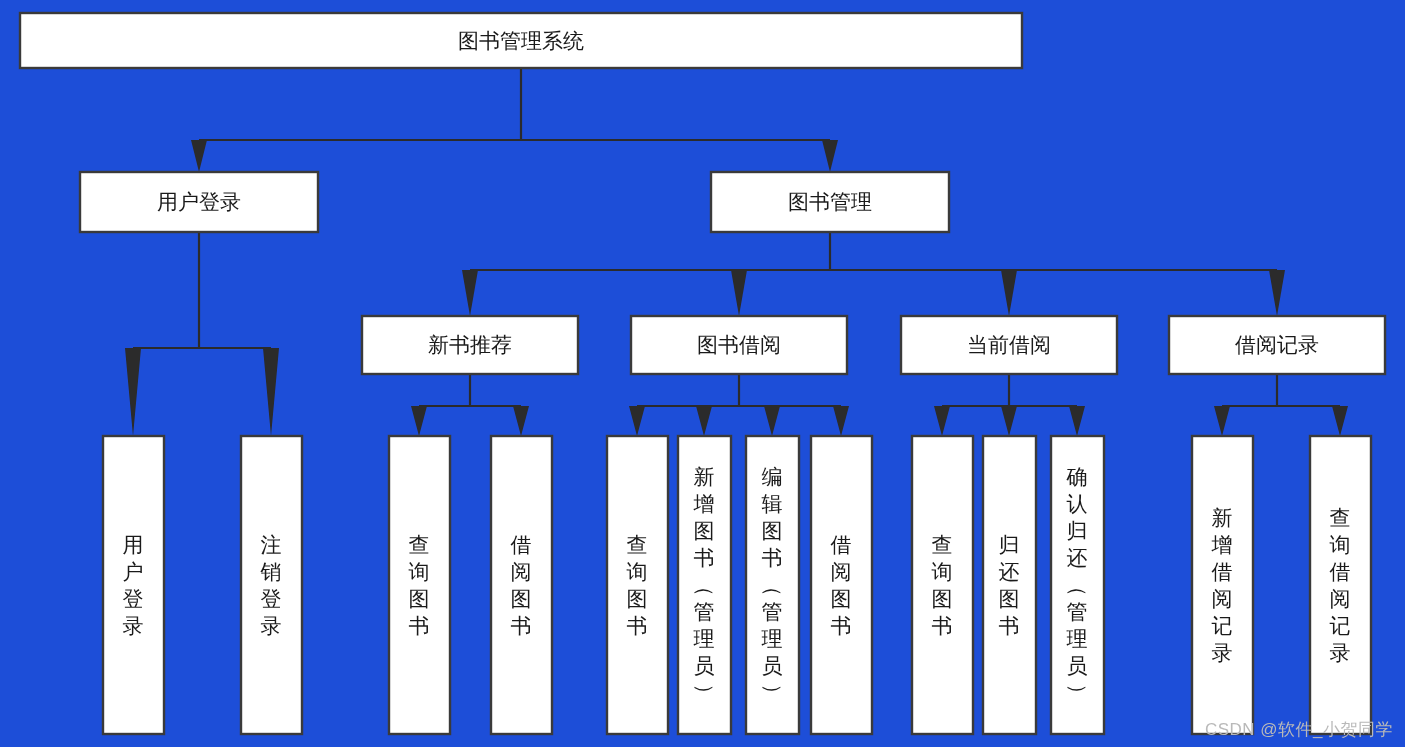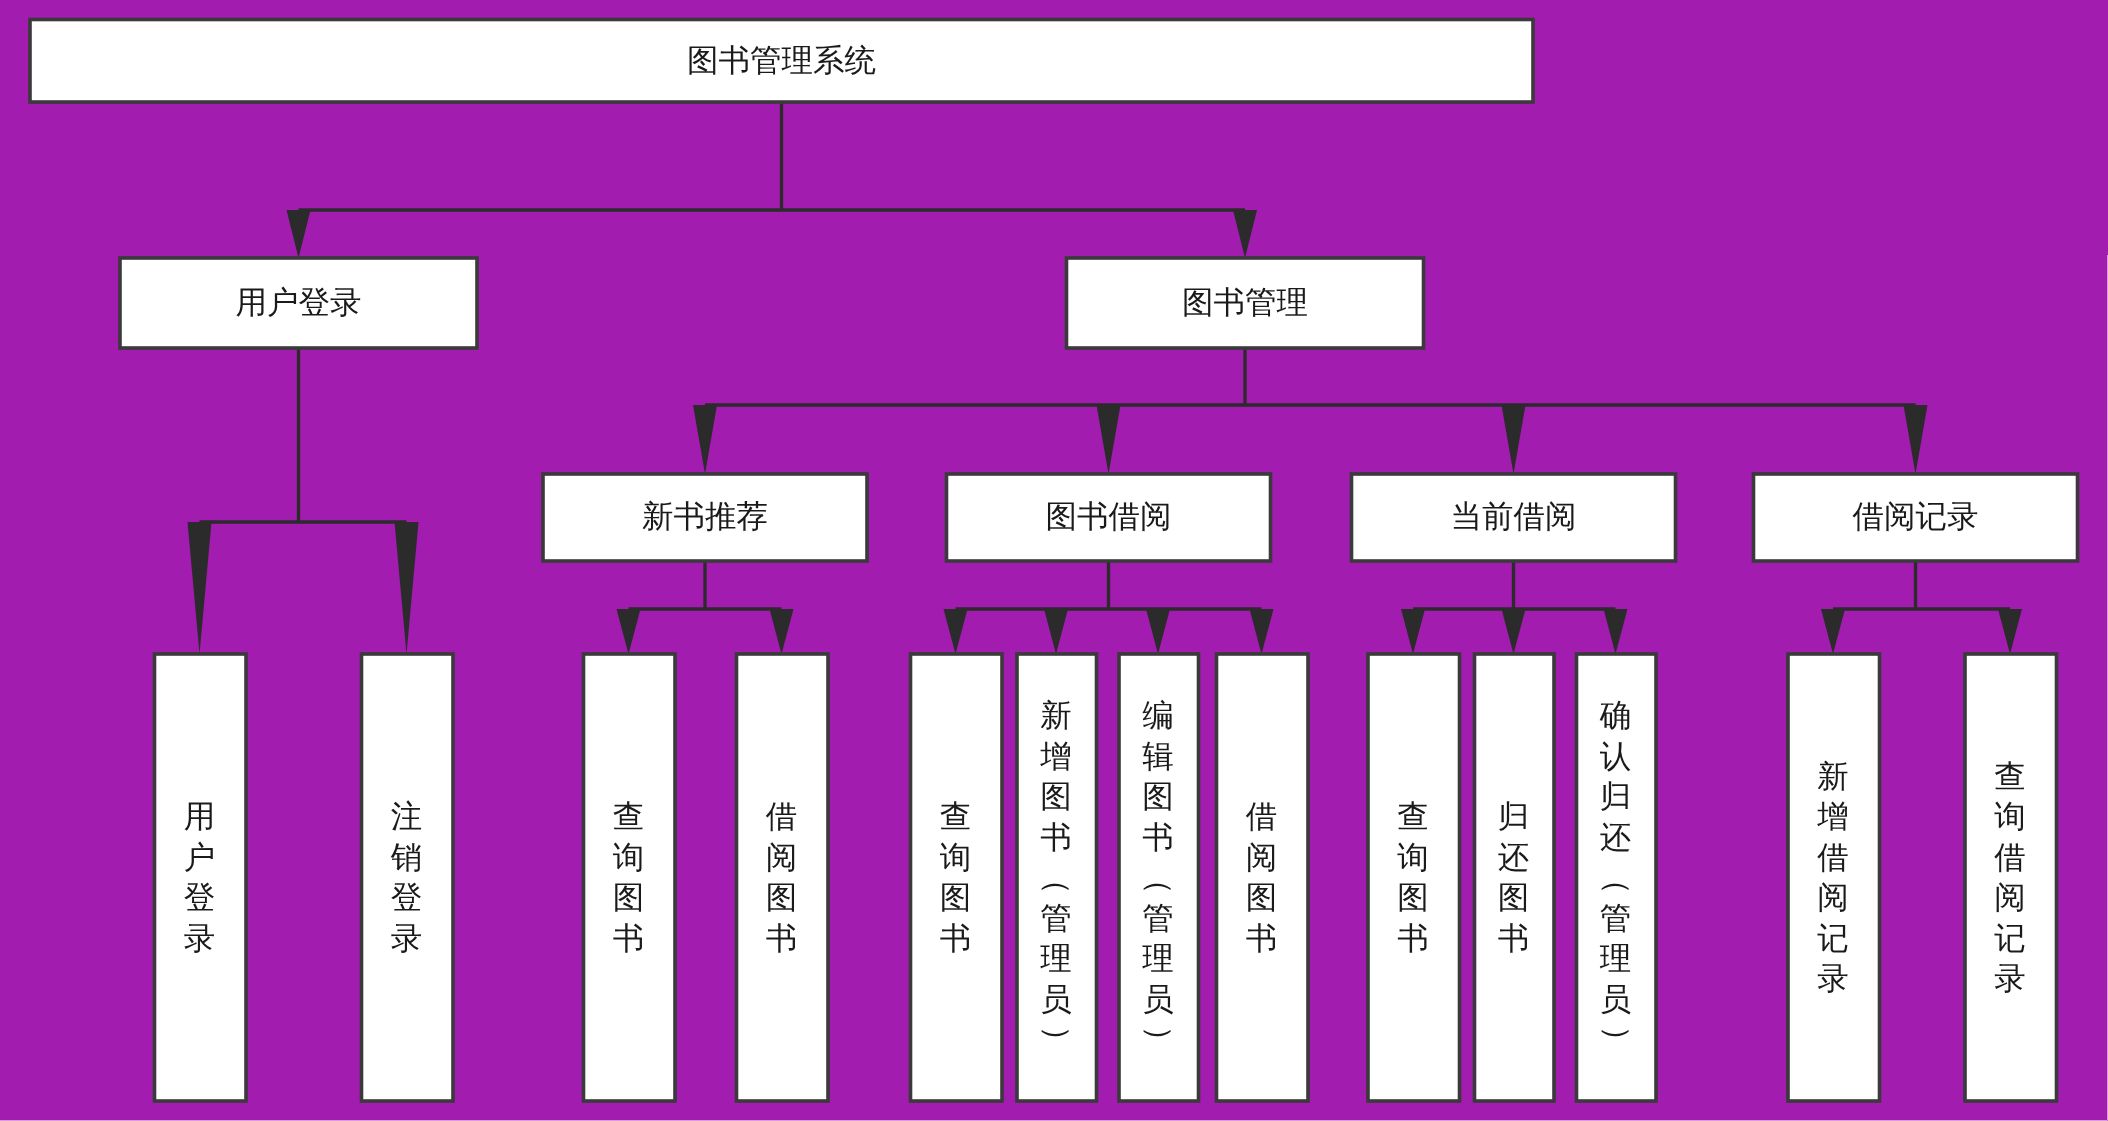--- a/index.html
+++ b/index.html
@@ -7,21 +7,21 @@
     padding: 0;
     background: #ffffff;
   }
   body {
     font-family: "Liberation Sans", "DejaVu Sans", sans-serif;
   }
   #diagram-root {
     position: relative;
     width: 1405px;
     height: 747px;
-    background: #a21caf;
+    background: #1d4ed8;
     overflow: hidden;
   }
   svg#tree-svg {
     position: absolute;
     top: 0;
     left: 0;
     width: 1405px;
     height: 747px;
   }
   .node-rect {
@@ -306,14 +306,15 @@
           <text class="node-label-vertical" x="1340" y="551.5" text-anchor="middle">询</text>
           <text class="node-label-vertical" x="1340" y="578.5" text-anchor="middle">借</text>
           <text class="node-label-vertical" x="1340" y="605.5" text-anchor="middle">阅</text>
           <text class="node-label-vertical" x="1340" y="632.5" text-anchor="middle">记</text>
           <text class="node-label-vertical" x="1340" y="659.5" text-anchor="middle">录</text>
         </g>
     </g>
 
   </svg>
 
+  <div class="watermark-text">CSDN @软件_小贺同学</div>
 
 </div>
 
 </body></html>

